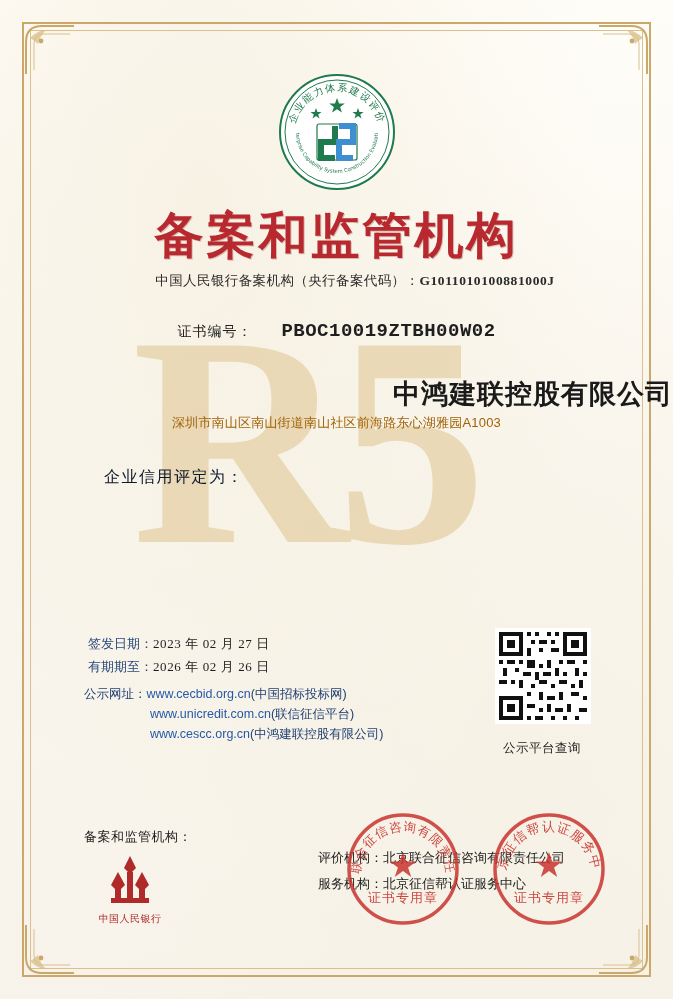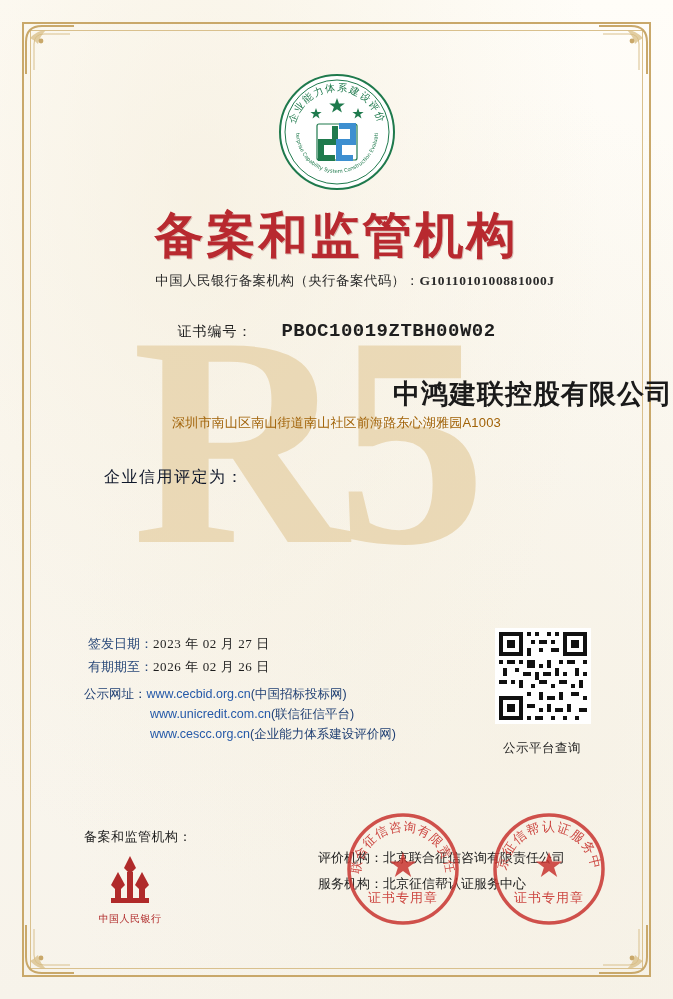--- a/index.html
+++ b/index.html
@@ -388,21 +388,21 @@
   </div>
 
   <div class="urls">
     <div class="row">
       <span class="note">公示网址：</span><span class="url">www.cecbid.org.cn</span><span class="note">(中国招标投标网)</span>
     </div>
     <div class="row" style="padding-left:66px;">
       <span class="url">www.unicredit.com.cn</span><span class="note">(联信征信平台)</span>
     </div>
     <div class="row" style="padding-left:66px;">
-      <span class="url">www.cescc.org.cn</span><span class="note">(企业能力体系建设评价网)</span>
+      <span class="url">www.cescc.org.cn</span><span class="note">(中鸿建联控股有限公司)</span>
     </div>
   </div>
 
   <div class="qr-box">
     <svg width="96" height="96" viewBox="0 0 96 96">
       <rect x="0" y="0" width="96" height="96" fill="#ffffff"></rect>
       <g fill="#111111">
 
         <rect x="4" y="4" width="24" height="24"></rect>
           <rect x="8" y="8" width="16" height="16" fill="#fff"></rect>

